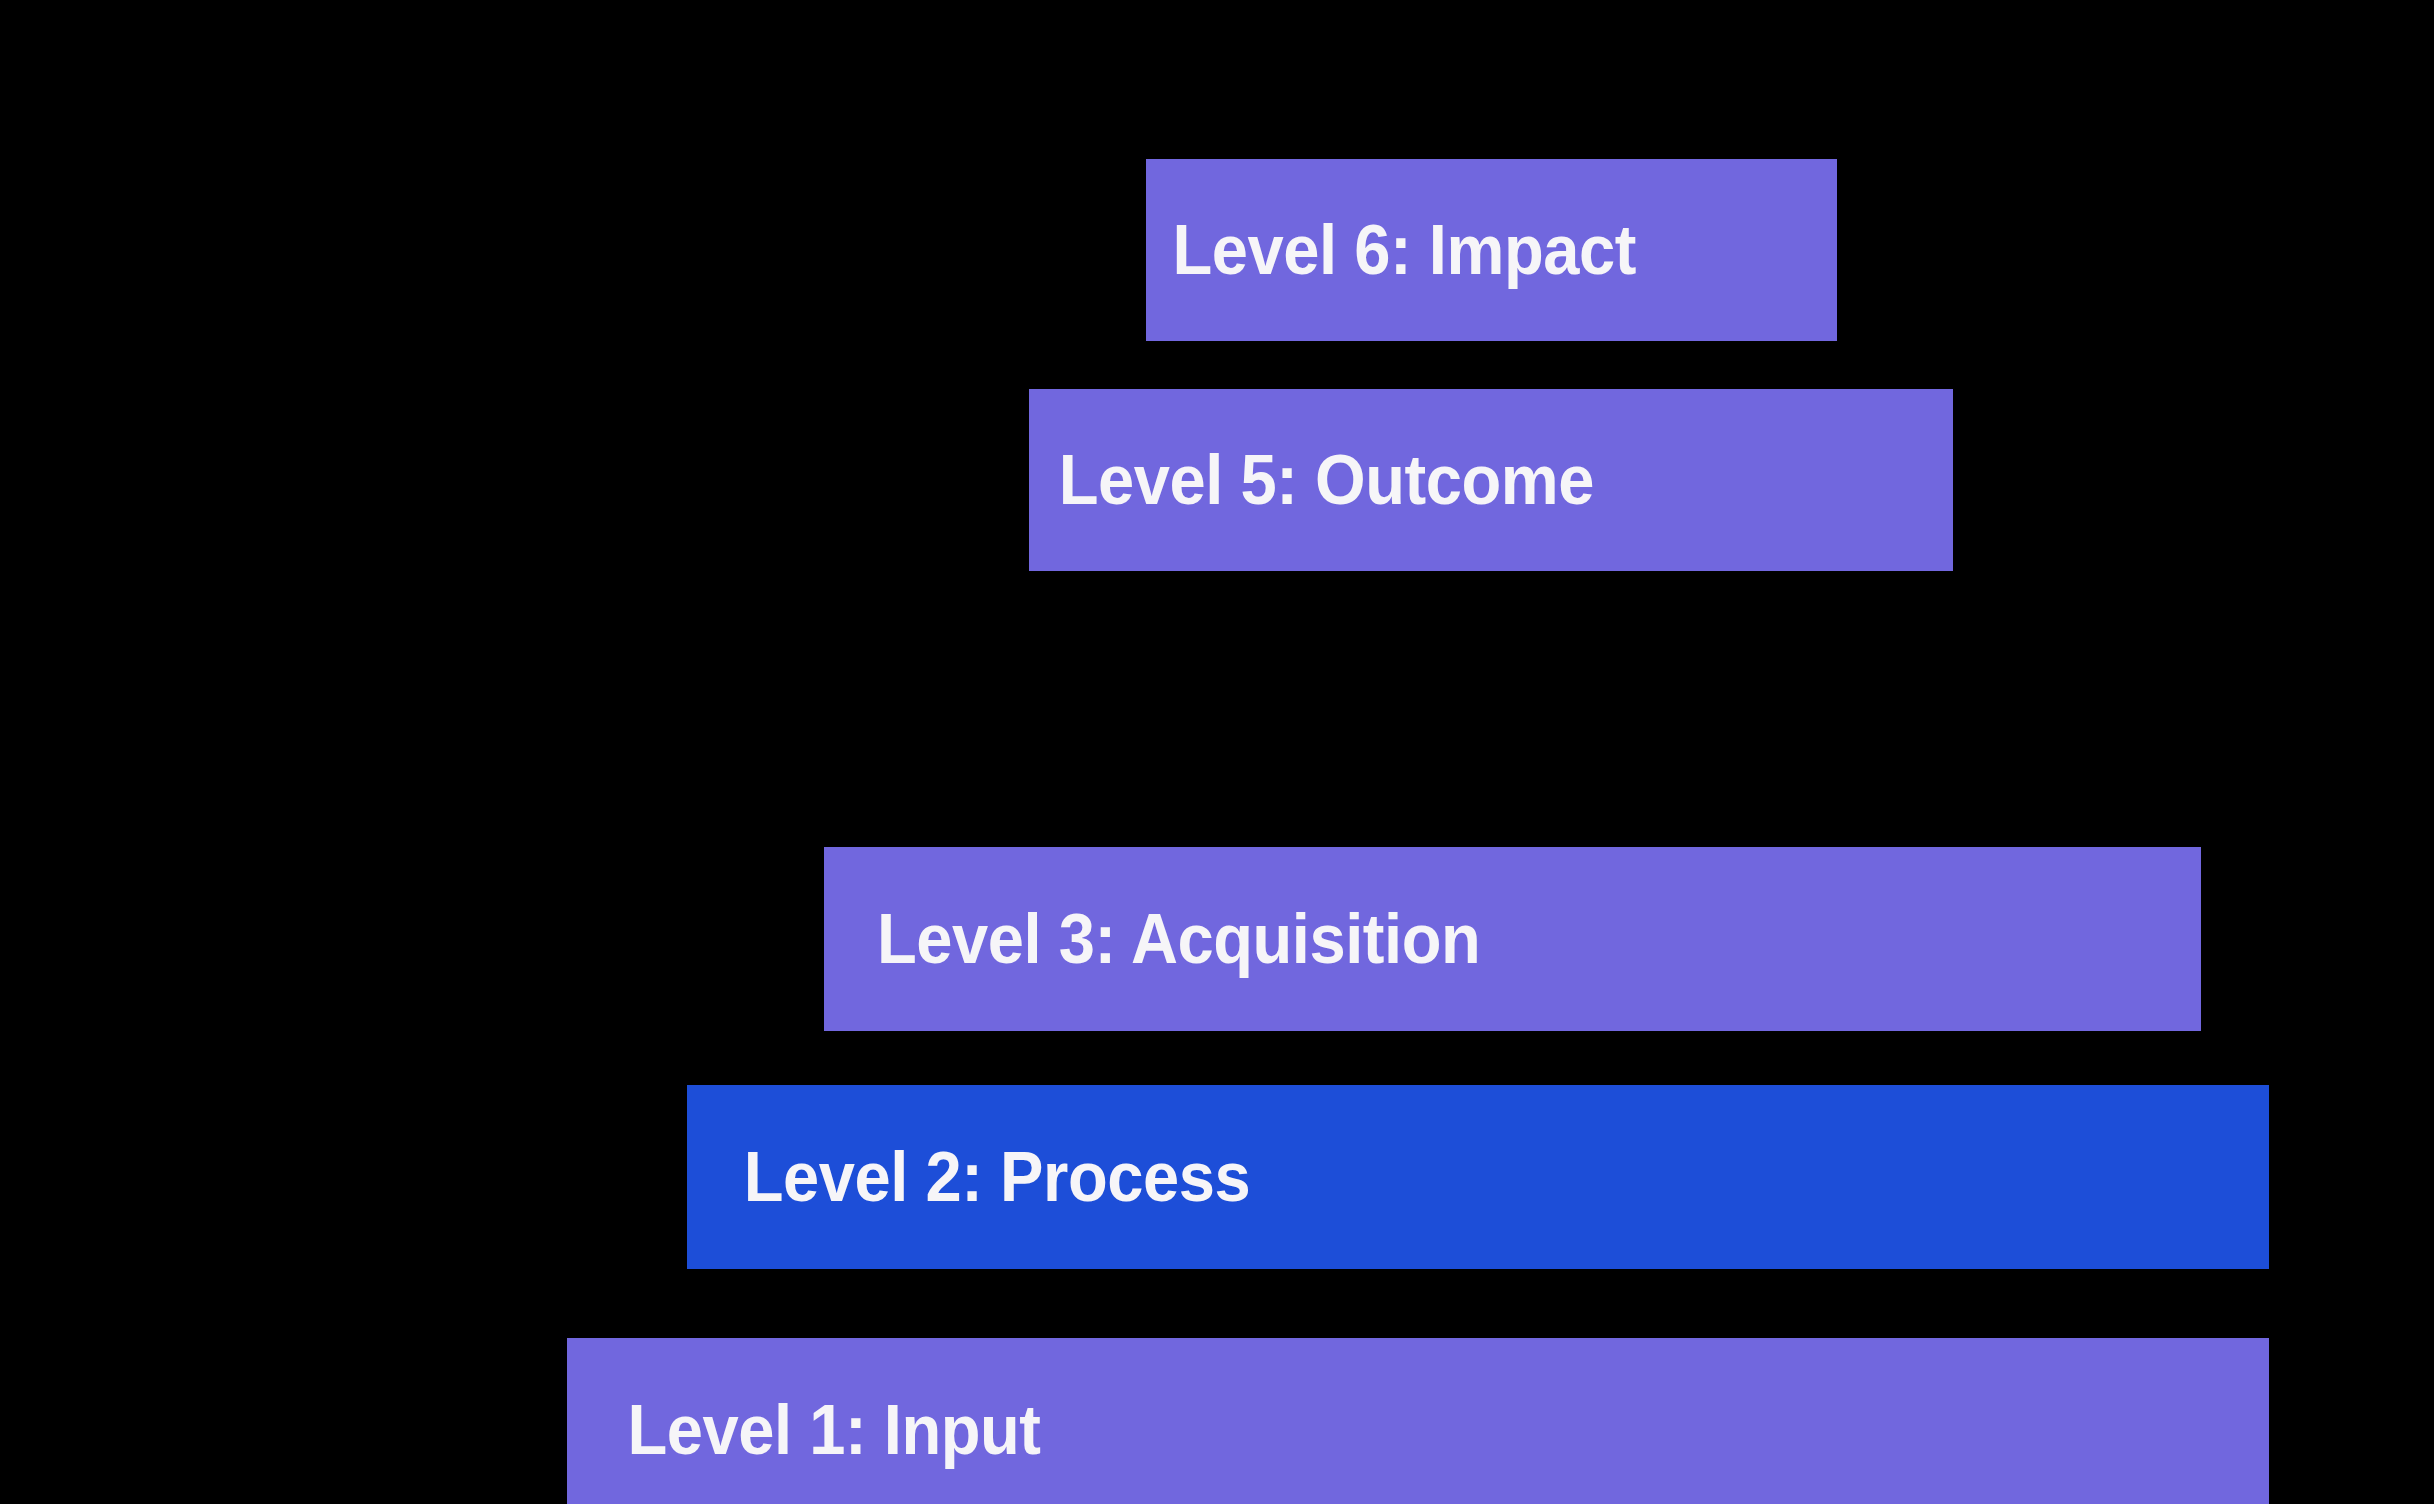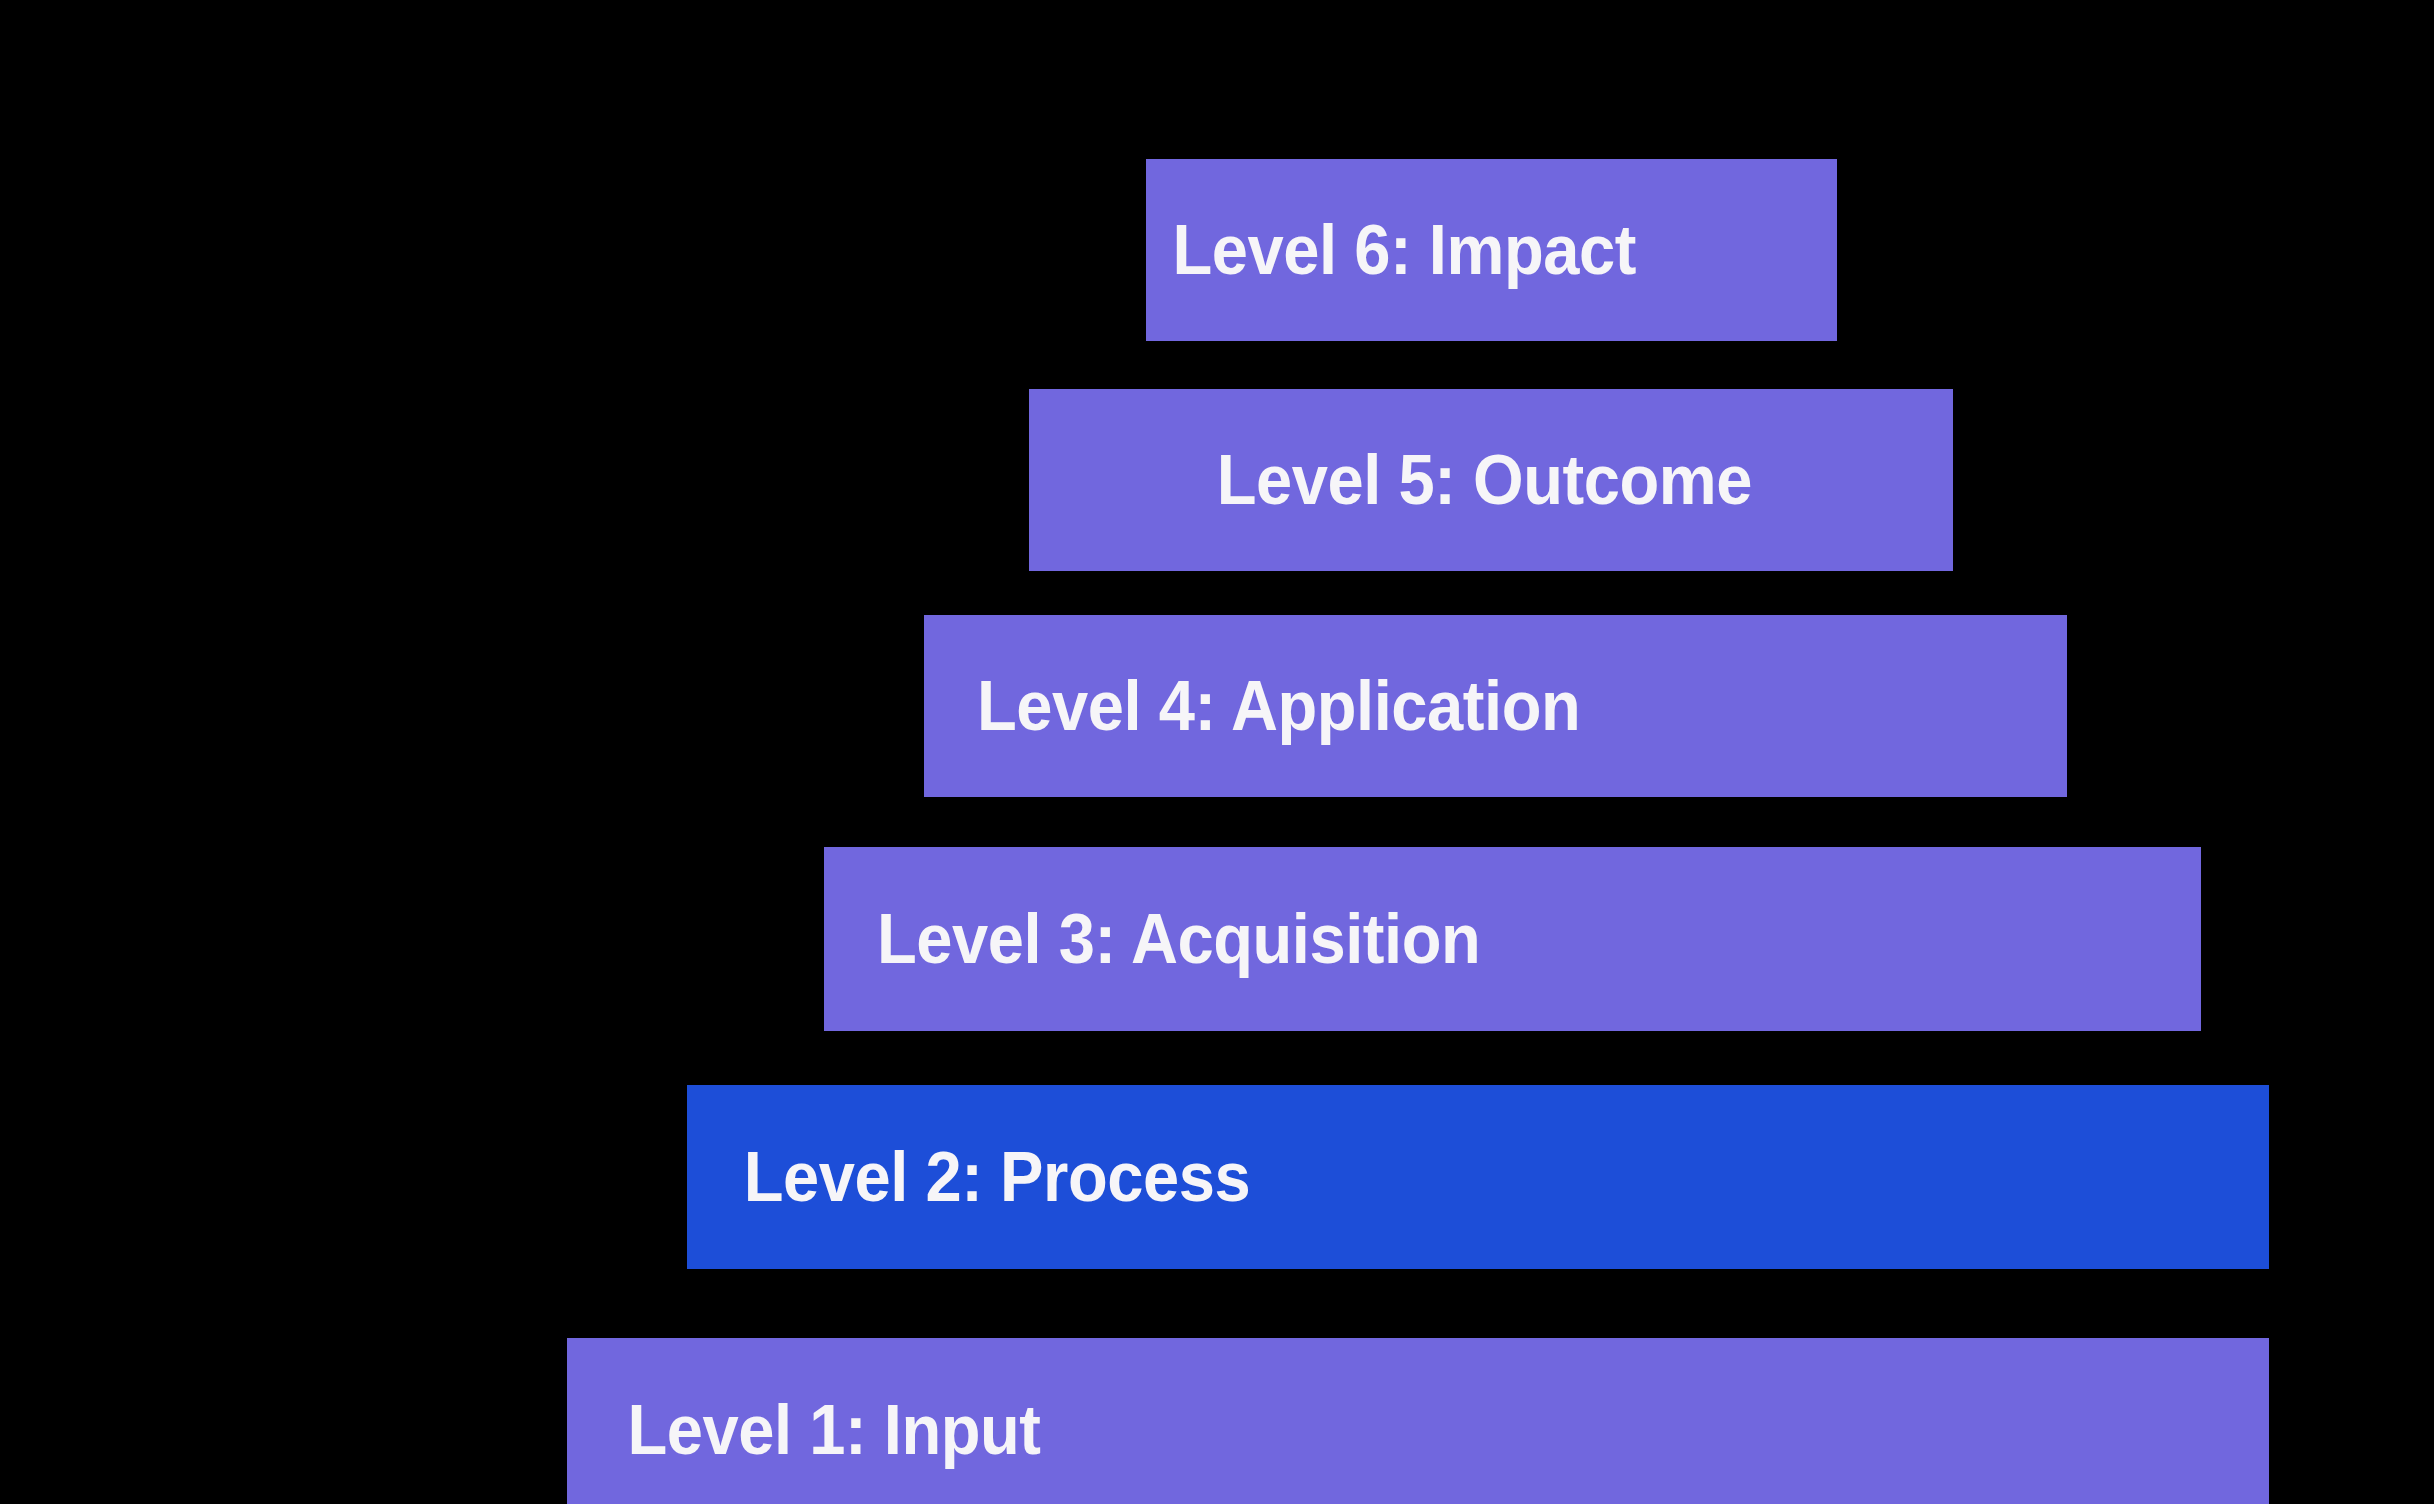--- a/index.html
+++ b/index.html
@@ -57,27 +57,24 @@
 </style>
 </head>
 <body style="background: rgb(0, 0, 0);">
 
 <div id="canvas" style="background: rgb(0, 0, 0);">
 
   <div class="funnel-bar" id="bar-level-6" style="background: rgb(113, 103, 222);">
     <span class="funnel-label" style="color: rgb(246, 245, 248);">Level 6: Impact</span>
   </div>
 
-  <div class="funnel-bar" id="bar-level-5" style="background: rgb(113, 103, 222); justify-content: center;">
+  <div class="funnel-bar" id="bar-level-5" style="background: rgb(113, 103, 222);">
     <span class="funnel-label" style="color: rgb(246, 245, 248);">Level 5: Outcome</span>
   </div>
 
-  <div class="funnel-bar" id="bar-level-4" style="background: rgb(113, 103, 222);">
-    <span class="funnel-label" style="color: rgb(246, 245, 248);">Level 4: Application</span>
-  </div>
 
   <div class="funnel-bar" id="bar-level-3" style="background: rgb(113, 103, 222);">
     <span class="funnel-label" style="color: rgb(246, 245, 248);">Level 3: Acquisition</span>
   </div>
 
   <div class="funnel-bar" id="bar-level-2" style="background: #1d4ed8;">
     <span class="funnel-label" style="color: rgb(246, 245, 248);">Level 2: Process</span>
   </div>
 
   <div class="funnel-bar" id="bar-level-1" style="background: rgb(113, 103, 222);">

